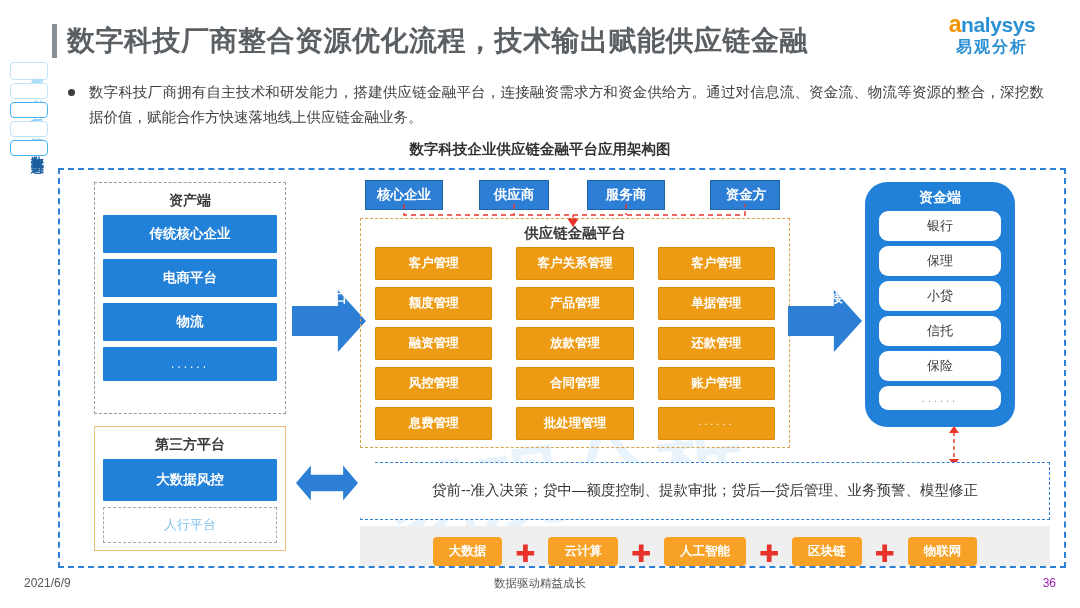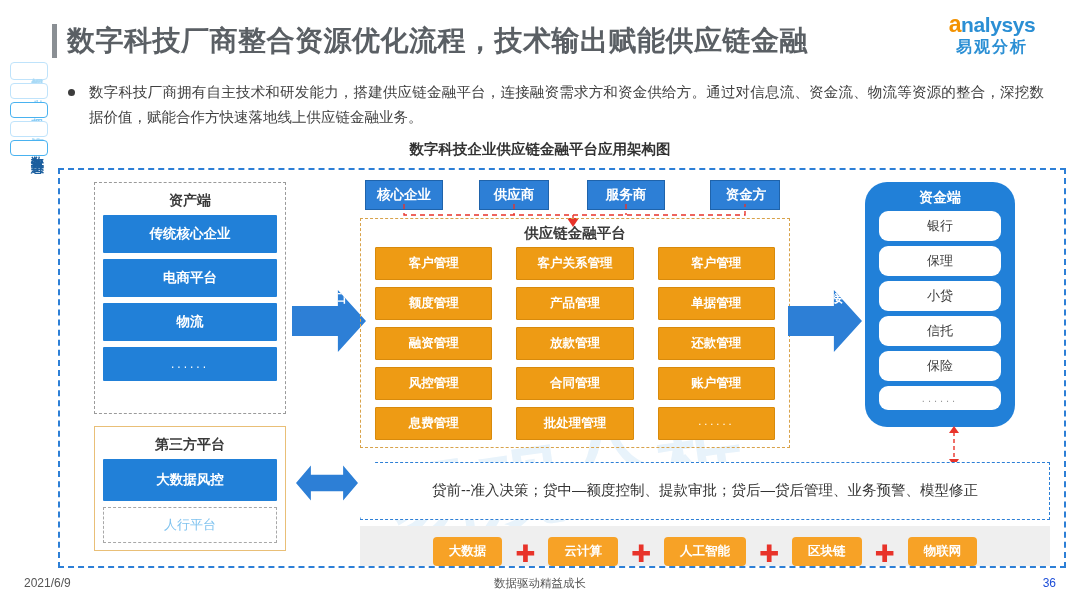--- a/index.html
+++ b/index.html
@@ -183,21 +183,21 @@
   #watermark {
     position: absolute; left: 330px; top: 255px; font-size: 84px; color: #e8f3fb;
     font-weight: bold; letter-spacing: 6px; z-index: -1; white-space: nowrap;
     transform: rotate(-8deg);
   }
 
   
   #footer { position: absolute; left: 0; bottom: 10px; width: 1080px; height: 22px; }
   #footer-date { position: absolute; left: 24px; top: 0; font-size: 12px; color: #555; }
   #footer-center { position: absolute; left: 0; top: 0; width: 1080px; text-align: center; font-size: 11.5px; color: #555; }
-  #footer-page { position: absolute; right: 24px; top: 0; font-size: 12px; color: #1d4ed8; }
+  #footer-page { position: absolute; right: 24px; top: 0; font-size: 12px; color: #a21caf; }
 </style>
 </head>
 <body>
 
 <div id="slide-title-bar">
   <div id="title-accent"></div>
   <div id="slide-title">数字科技厂商整合资源优化流程，技术输出赋能供应链金融</div>
 </div>
 
 <div id="logo">

